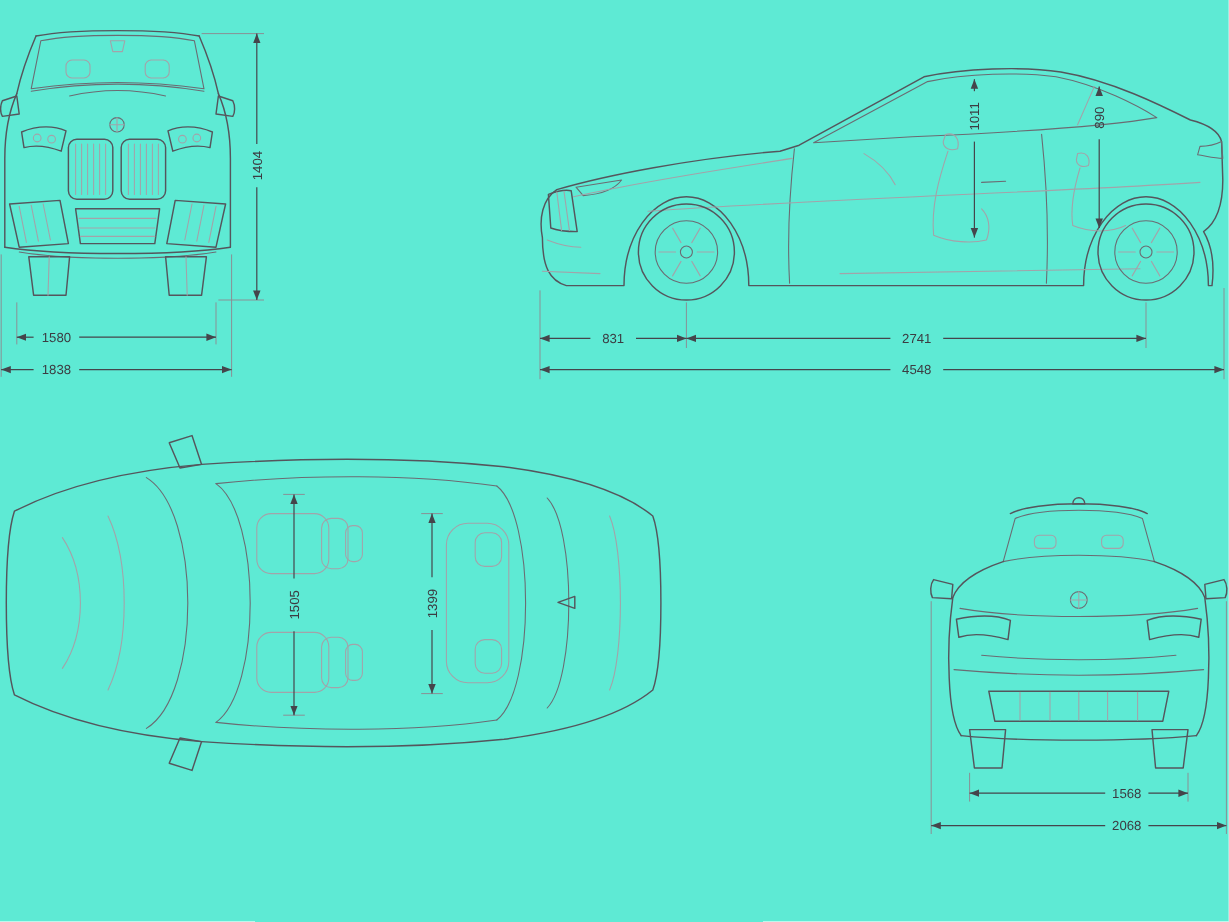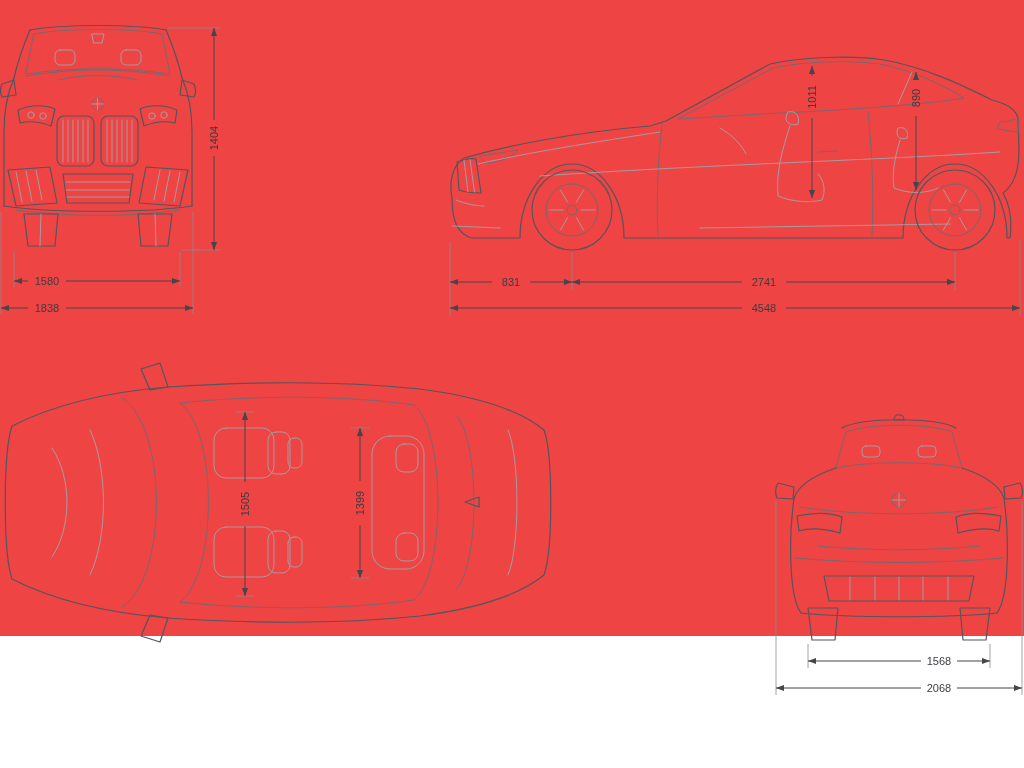--- a/index.html
+++ b/index.html
@@ -1,16 +1,16 @@
 <!DOCTYPE html>
 <html><head>
 <meta charset="utf-8">
 <style>
   html,body{margin:0;padding:0;background:#ffffff;width:1024px;height:768px;overflow:hidden;}
-  .stage{position:relative;width:1024px;height:636px;background:#ef4444;}
+  .stage{position:relative;width:1024px;height:768px;background:#5eead4;}
   svg{position:absolute;left:0;top:0;}
   .outline{fill:none;stroke:#55555c;stroke-width:1.2;stroke-linecap:round;stroke-linejoin:round;}
   .thin{fill:none;stroke:#6b6b72;stroke-width:0.9;stroke-linecap:round;stroke-linejoin:round;}
   .light{fill:none;stroke:#a3a3a9;stroke-width:0.9;stroke-linecap:round;stroke-linejoin:round;}
   .dimline{fill:none;stroke:#45454b;stroke-width:1;}
   .ext{fill:none;stroke:#8c8c92;stroke-width:0.8;}
   .dimtext{font-family:"Liberation Sans","DejaVu Sans",sans-serif;font-size:11px;fill:#3c3c42;text-anchor:middle;}
 </style>
 </head>
 <body>

